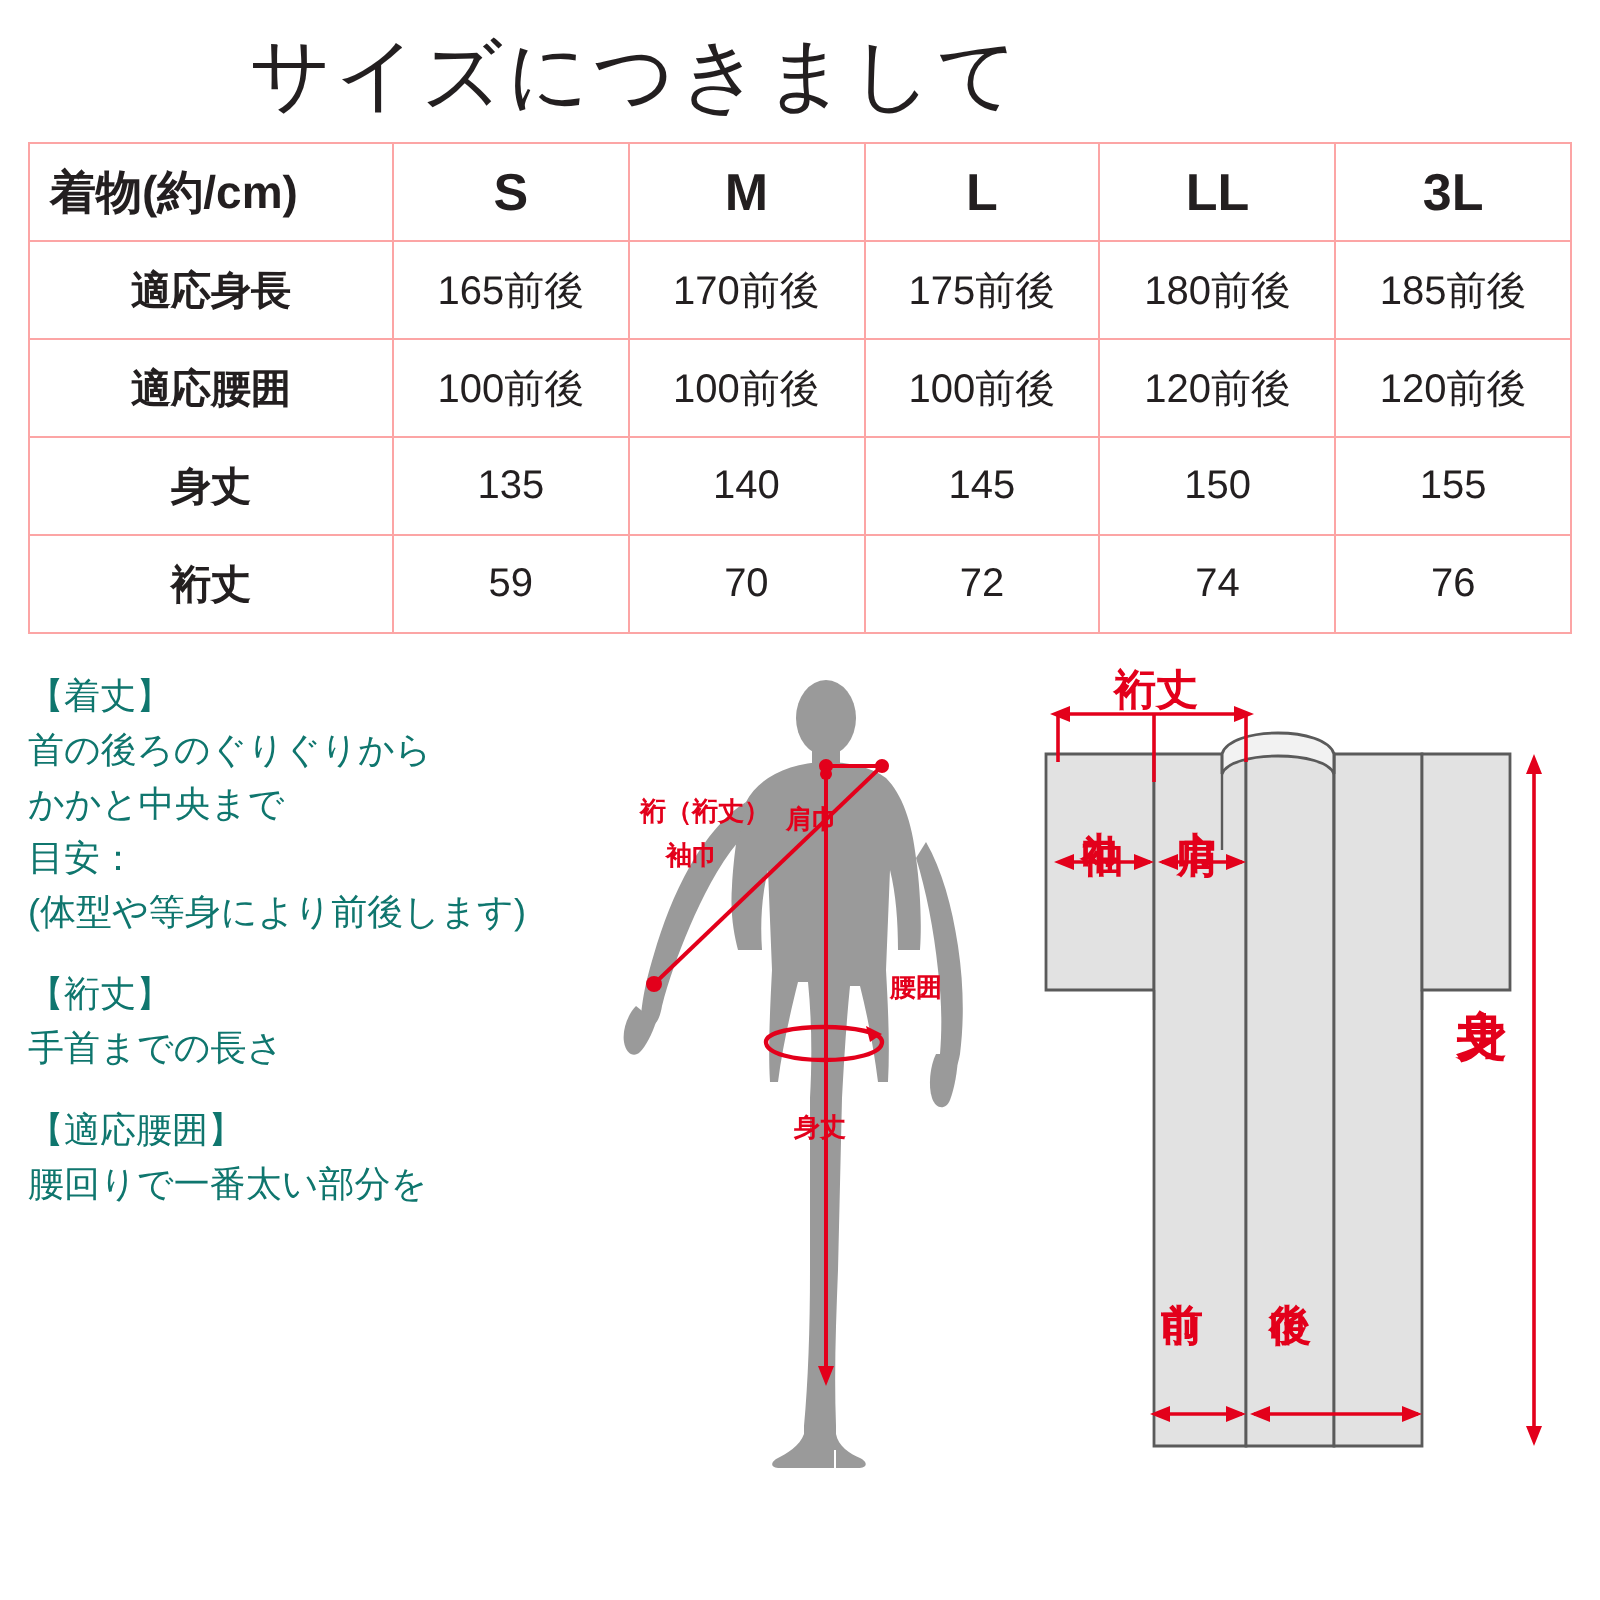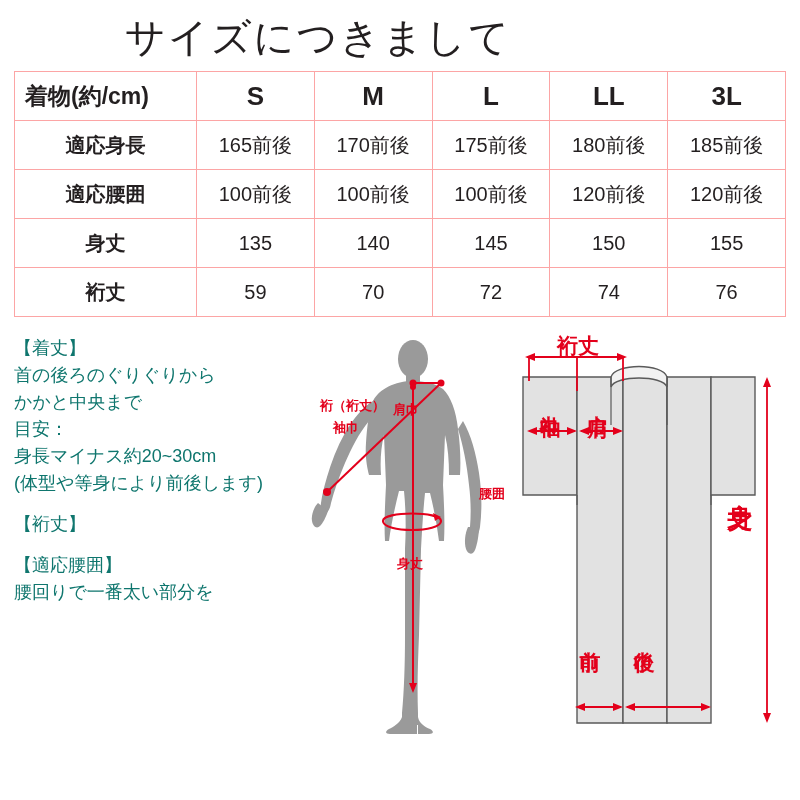--- a/index.html
+++ b/index.html
@@ -179,25 +179,25 @@
   </table>
 
   <div class="lower">
 
     <div class="notes">
       <div class="blk">
         <p>【着丈】</p>
         <p>首の後ろのぐりぐりから</p>
         <p>かかと中央まで</p>
         <p>目安：</p>
-        <p>身長マイナス約20~30cm</p>
         <p>(体型や等身により前後します)</p>
       </div>
       <div class="blk">
         <p>【裄丈】</p>
+        <p>手首までの長さ</p>
       </div>
       <div class="blk">
         <p>【適応腰囲】</p>
         <p>腰回りで一番太い部分を</p>
       </div>
     </div>
 
     <div class="figure-person">
       <svg width="210" height="400" viewBox="0 0 210 400">
 
@@ -279,21 +279,21 @@
 
           <polygon points="136,182 128,178 130,186"></polygon>
         </g>
 
         </svg><span></span>
       
 
       <div class="lbl" style="left:88px; top:32px;margin-top:36px;">肩巾</div>
       <div class="lbl" style="left:15px; top:64px;">裄（裄丈）</div>
       <div class="lbl" style="left:28px; top:86px;">袖巾</div>
-      <div class="lbl" style="left:140px; top:152px;padding-left:34px;">腰囲</div>
+      <div class="lbl" style="left:140px; top:152px;">腰囲</div>
       <div class="lbl" style="left:92px; top:222px;">身丈</div>
     </div>
 
     <div class="figure-kimono">
       <svg width="275" height="400" viewBox="0 0 275 400">
         <g fill="#e2e2e2" stroke="#5a5a5a" stroke-width="1.4">
 
           <path d="M8,42 L 8,160 L 62,160 L 62,42 Z"></path>
 
           <path d="M62,42 L 62,388 L 108,388 L 108,42 Z"></path>

